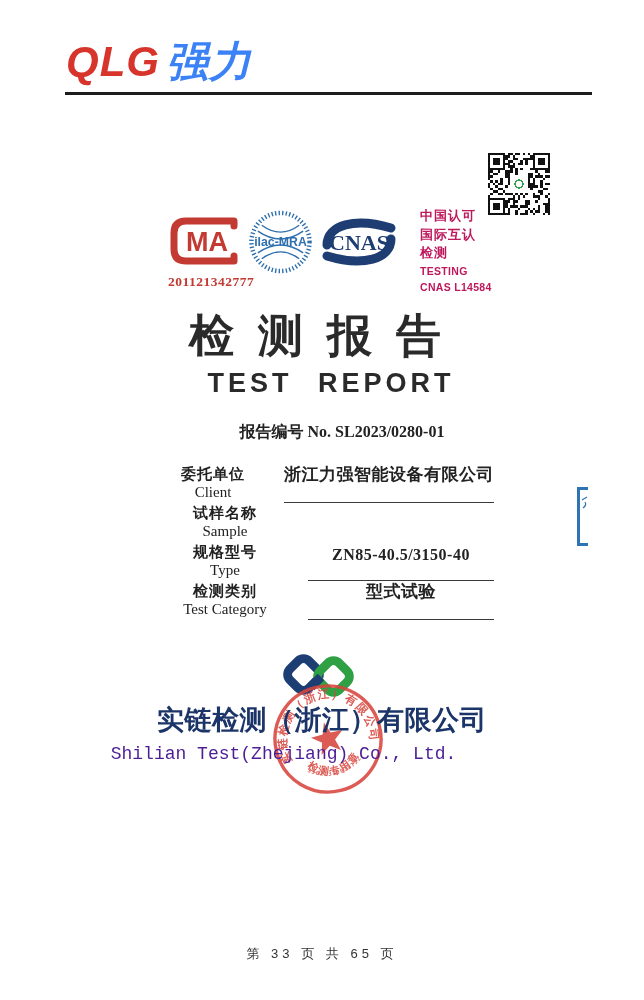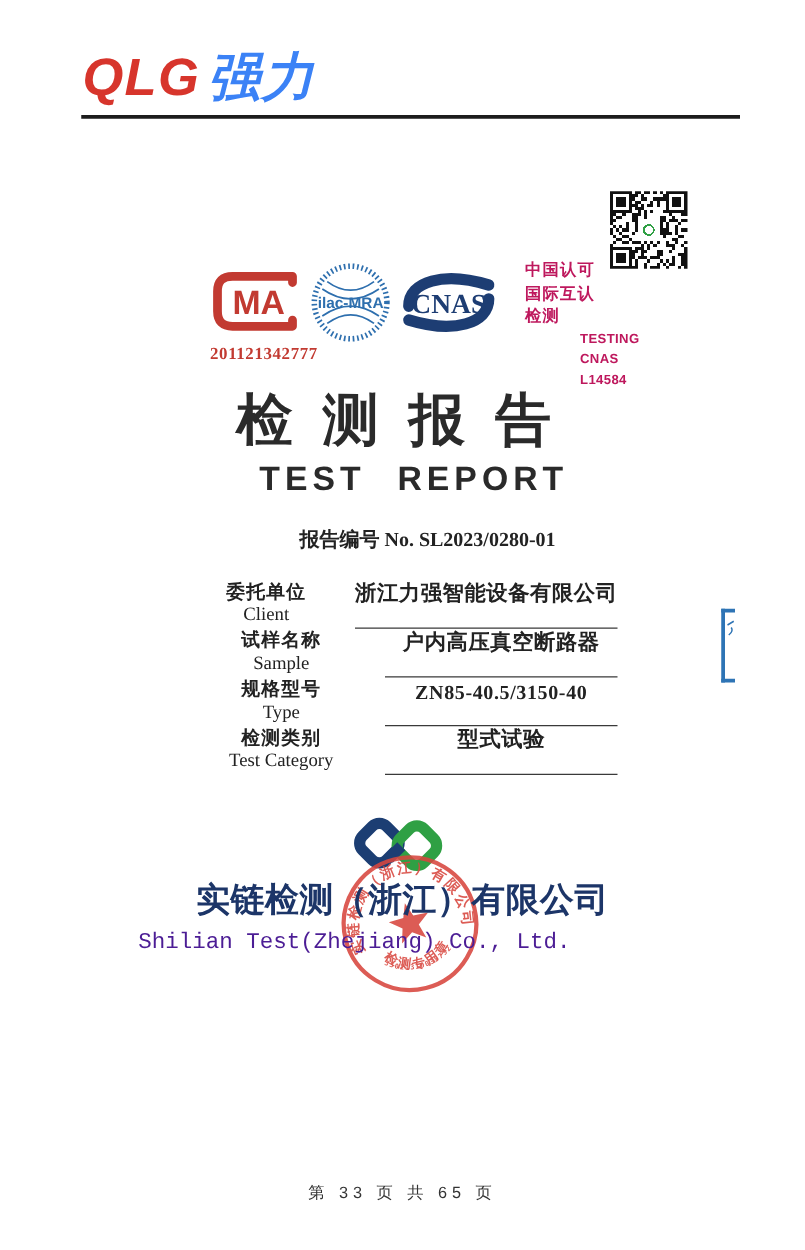--- a/index.html
+++ b/index.html
@@ -18,21 +18,21 @@
   .qr { position:absolute; left:488px; top:153px; width:62px; height:62px; }
 
   
   .cma { position:absolute; left:168px; top:213px; width:82px; height:78px; text-align:left; }
   .cma-number { font-family:"Liberation Serif", serif; font-weight:bold; color:#c23a31;
                 font-size:13.5px; letter-spacing:0.5px; margin-top:1px; white-space:nowrap; }
   .ilac { position:absolute; left:248px; top:209px; width:65px; height:66px; }
   .cnas { position:absolute; left:319px; top:213px; width:80px; height:58px; }
   .accred { position:absolute; left:420px; top:207px; width:90px; color:#be185d; }
   .accred .cn { font-size:13px; font-weight:600; line-height:18.5px; letter-spacing:1px; }
-  .accred .en { font-size:10.5px; font-weight:bold; line-height:16.5px; letter-spacing:0.3px;margin-left:44px; }
+  .accred .en { font-size:10.5px; font-weight:bold; line-height:16.5px; letter-spacing:0.3px; }
 
   
   .title-cn { position:absolute; left:0; top:306px; width:630px; text-align:center;
               font-size:45px; font-weight:bold; color:#2a2a2a; letter-spacing:24px; text-indent:24px; }
   .title-en { position:absolute; left:0; top:368px; width:630px; text-align:center;
               font-size:27px; font-weight:bold; color:#2a2a2a; letter-spacing:4px; word-spacing:14px;padding-left:32px; }
   .report-no { position:absolute; left:162px; top:422px; width:360px; text-align:center;
                font-size:16px; font-weight:600; color:#222; font-family:"Liberation Serif", serif; }
 
   
@@ -310,21 +310,20 @@
         <span class="lcn">委托单位</span>
         <span class="len">Client</span>
       </div>
       <div class="form-value">浙江力强智能设备有限公司</div>
     </div>
     <div class="form-row">
       <div class="form-label">
         <span class="lcn">试样名称</span>
         <span class="len">Sample</span>
       </div>
-      <div class="form-value">户内高压真空断路器</div>
     </div>
     <div class="form-row">
       <div class="form-label">
         <span class="lcn">规格型号</span>
         <span class="len">Type</span>
       </div>
       <div class="form-value latin">ZN85-40.5/3150-40</div>
     </div>
     <div class="form-row">
       <div class="form-label">

